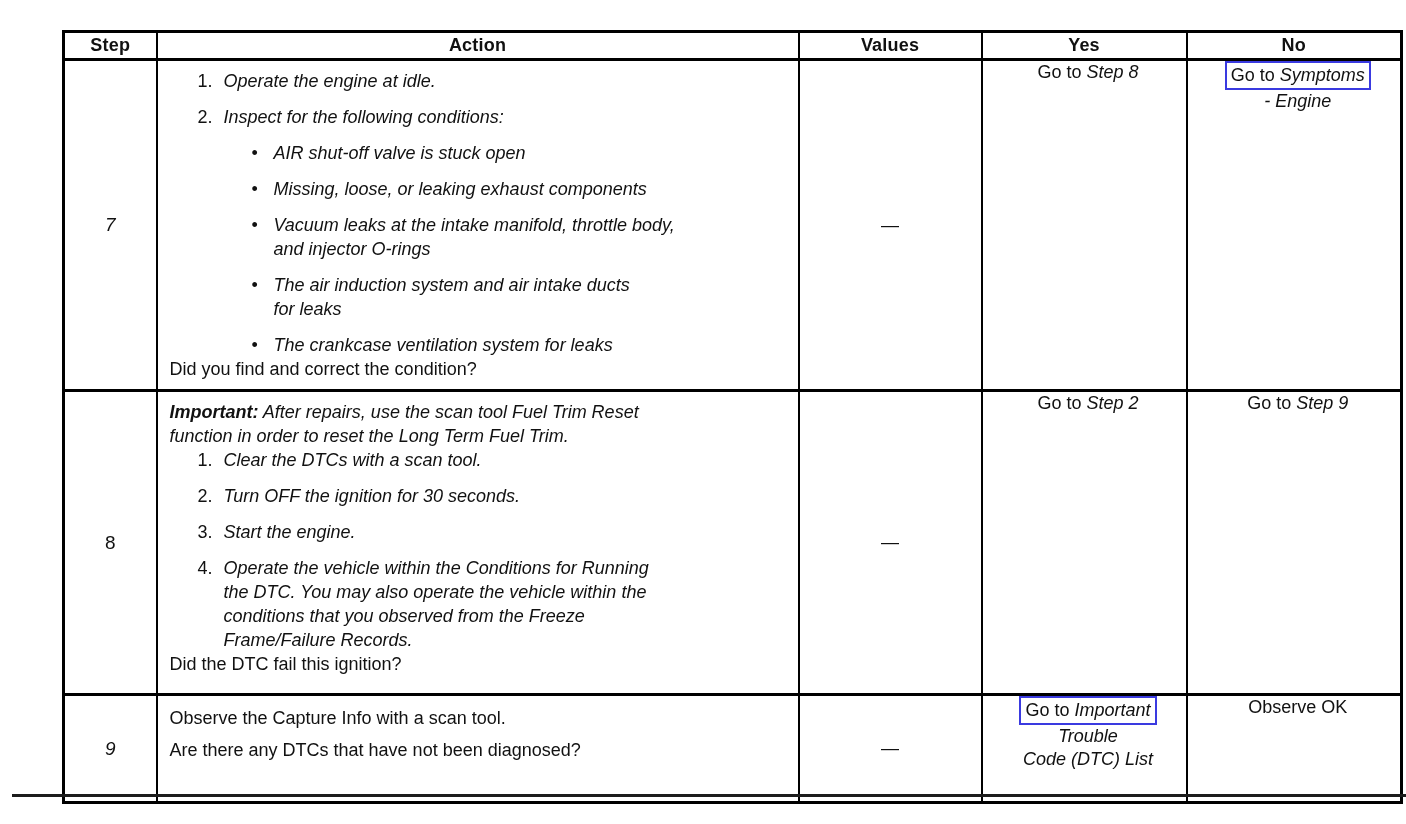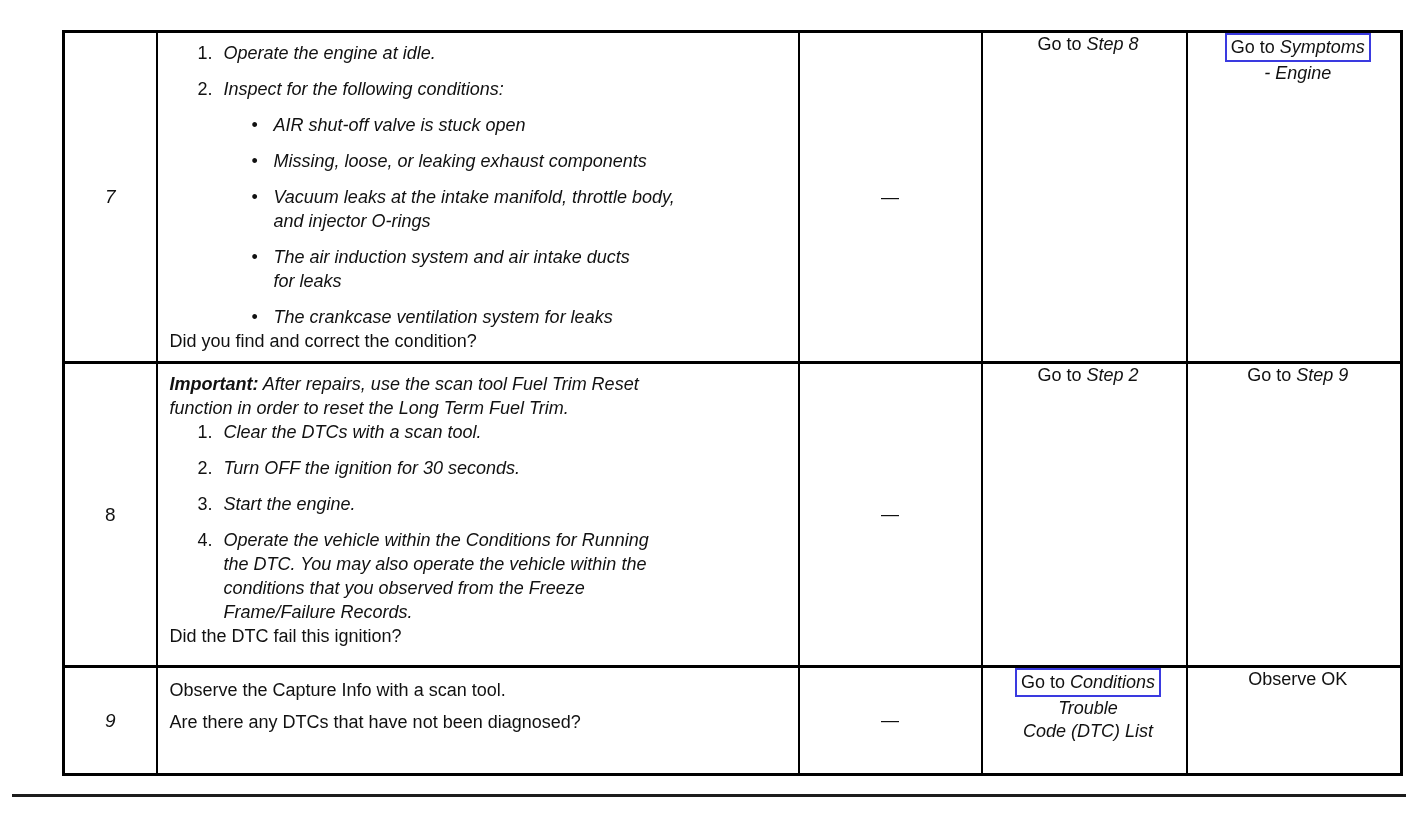--- a/index.html
+++ b/index.html
@@ -55,20 +55,27 @@
   <table class="diag">
     <colgroup>
       <col class="c-step">
         <col class="c-action">
         <col class="c-values">
         <col class="c-yes">
         <col class="c-no">
     </colgroup>
 
     <tbody>
+        <tr class="hdr">
+      <th>Step</th>
+      <th>Action</th>
+      <th>Values</th>
+      <th>Yes</th>
+      <th>No</th>
+    </tr>
 
     <tr class="r7">
       <td class="step-cell">7</td>
       <td class="action-cell">
         <div class="action-flex fs">
           <div class="li num">
             <span class="marker">1.</span>
             <span class="pre">Operate the engine at idle.</span>
           </div>
           <div class="li num">
@@ -159,21 +166,21 @@
       <td class="step-cell">9</td>
       <td class="action-cell">
         <div class="action-flex fs" style="padding-top:2px">
           <div class="plainline">Observe the Capture Info with a scan tool.</div>
           <div class="plainline">Are there any DTCs that have not been diagnosed?</div>
         </div>
       </td>
       <td class="mid-cell">—</td>
       <td class="bottom-cell" style="padding-bottom:4px">
         <div class="bottom-flex">
-          <div class="linkbox"><span>Go to </span><span class="it">Conditions</span></div>
+          <div class="linkbox"><span>Go to </span><span class="it">Important</span></div>
           <div class="it">Trouble</div>
           <div class="it">Code (DTC) List</div>
         </div>
       </td>
       <td class="bottom-cell">
         <div class="bottom-flex">
           <div>Observe OK</div>
         </div>
       </td>
     </tr>

